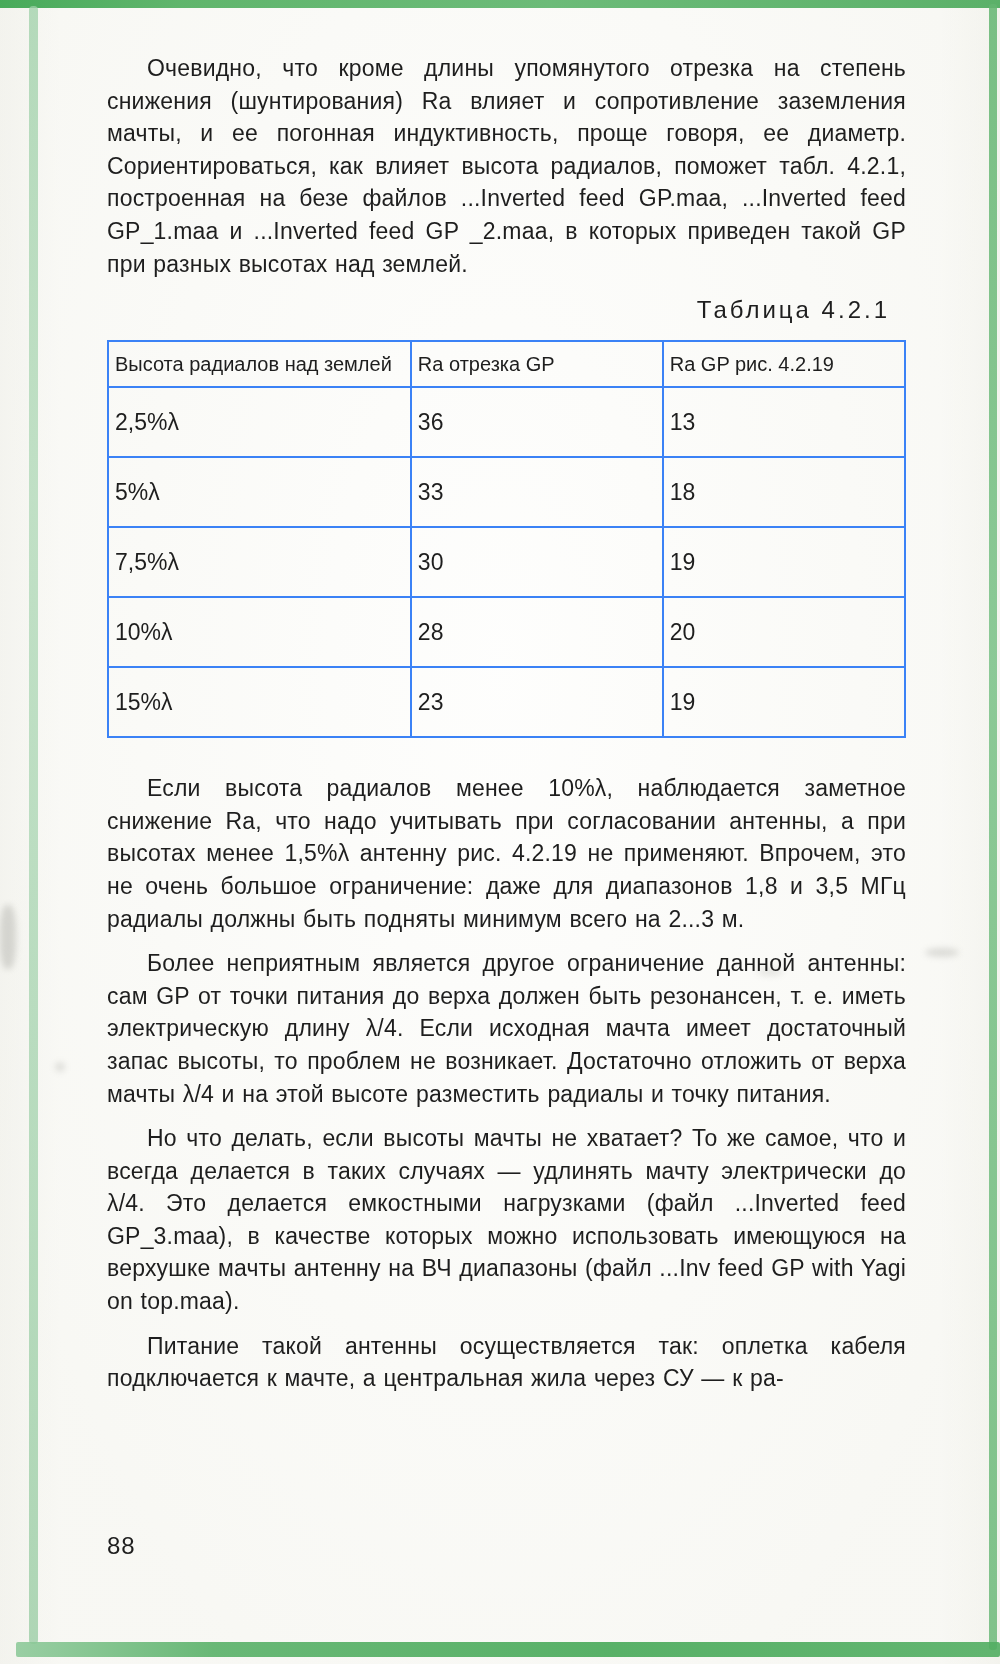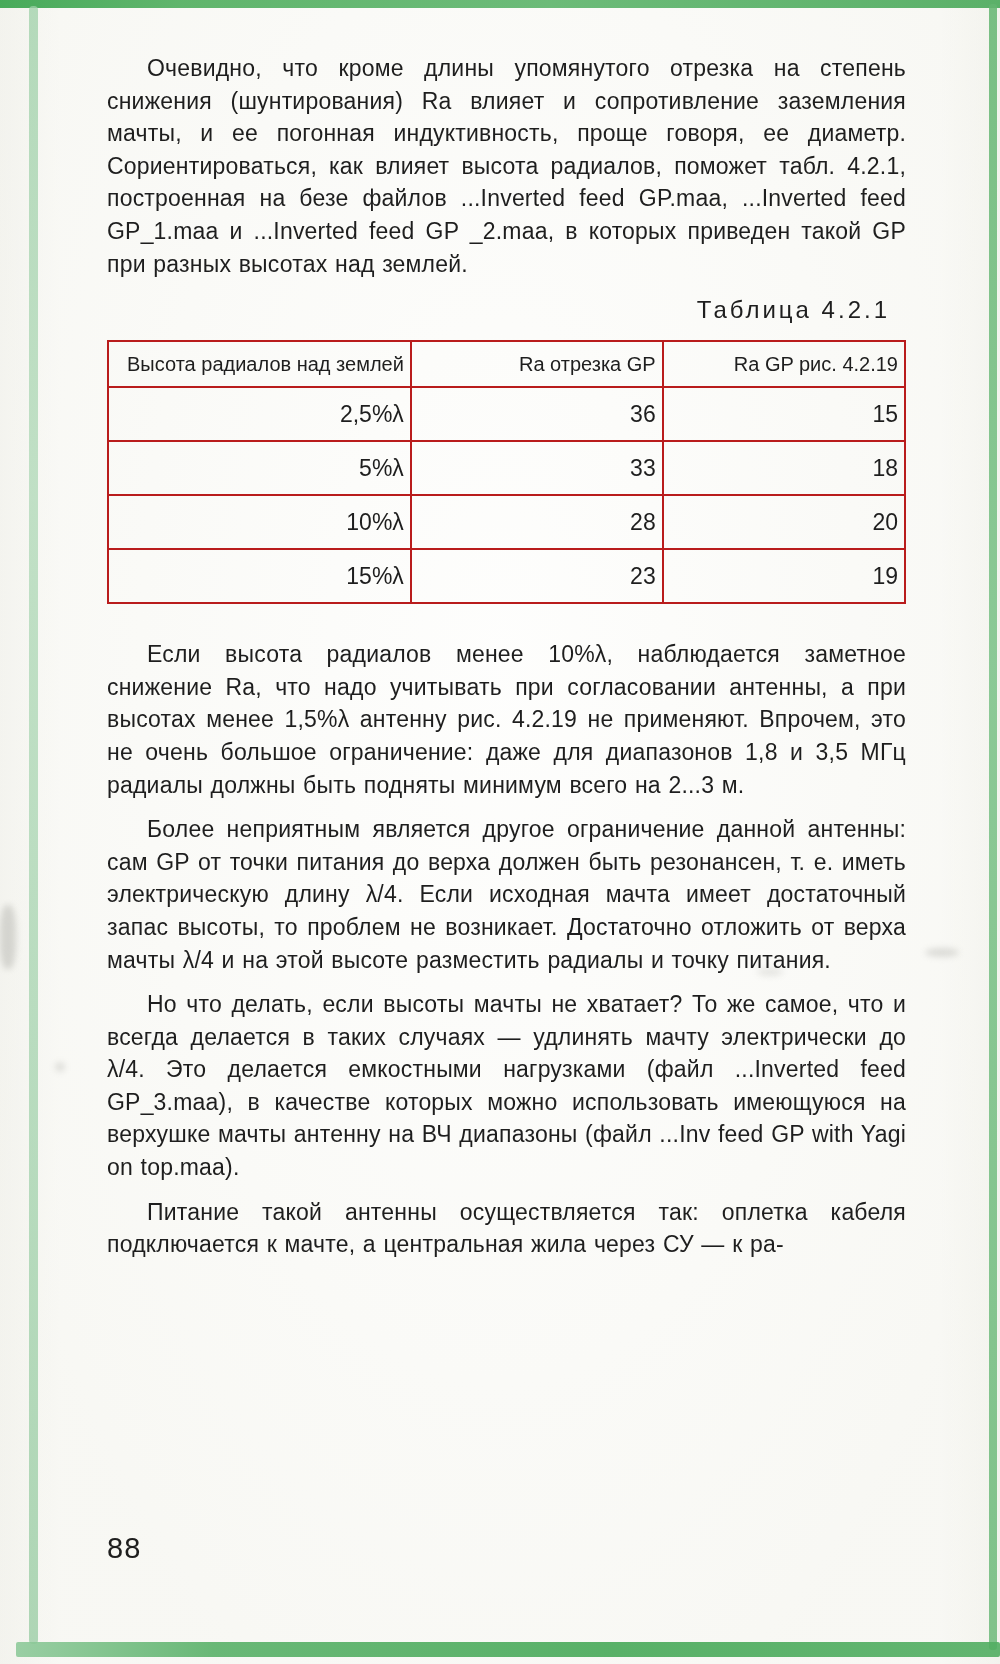--- a/index.html
+++ b/index.html
@@ -92,44 +92,44 @@
     letter-spacing: 3px;
   }
 
   table.data-table {
     border-collapse: collapse;
     width: 100%;
     margin: 0 0 34px 0;
   }
   table.data-table th,
   table.data-table td {
-    border: 2px solid #b91c1c;
-    text-align: right;
+    border: 2px solid #3b82f6;
+    text-align: left;
     vertical-align: middle;
     font-weight: normal;
   }
   table.data-table th {
     font-size: 20px;
     height: 40px;
     padding: 2px 6px;
   }
   table.data-table td {
     font-size: 23px;
     height: 44px;
-    padding: 4px 6px;
+    padding: 12px 6px;
   }
   col.c1 { width: 38%; }
   col.c2 { width: 31.6%; }
   col.c3 { width: 30.4%; }
 
   .page-number {
     position: absolute;
     left: 107px;
     top: 1532px;
-    font-size: 29px;
+    font-size: 24px;
     letter-spacing: 1px;
   }
 </style>
 </head>
 <body>
 
 <div class="paper-tint"></div>
 
 <div class="edge-top"></div>
 <div class="edge-left"></div>
@@ -157,26 +157,31 @@
       <tr>
         <th>Высота радиалов над землей</th>
         <th>Ra отрезка GP</th>
         <th>Ra GP рис. 4.2.19</th>
       </tr>
     </thead>
     <tbody>
       <tr>
         <td>2,5%λ</td>
         <td>36</td>
-        <td>15</td>
+        <td>13</td>
       </tr>
       <tr>
         <td>5%λ</td>
         <td>33</td>
         <td>18</td>
+      </tr>
+      <tr>
+        <td>7,5%λ</td>
+        <td>30</td>
+        <td>19</td>
       </tr>
       <tr>
         <td>10%λ</td>
         <td>28</td>
         <td>20</td>
       </tr>
       <tr>
         <td>15%λ</td>
         <td>23</td>
         <td>19</td>

